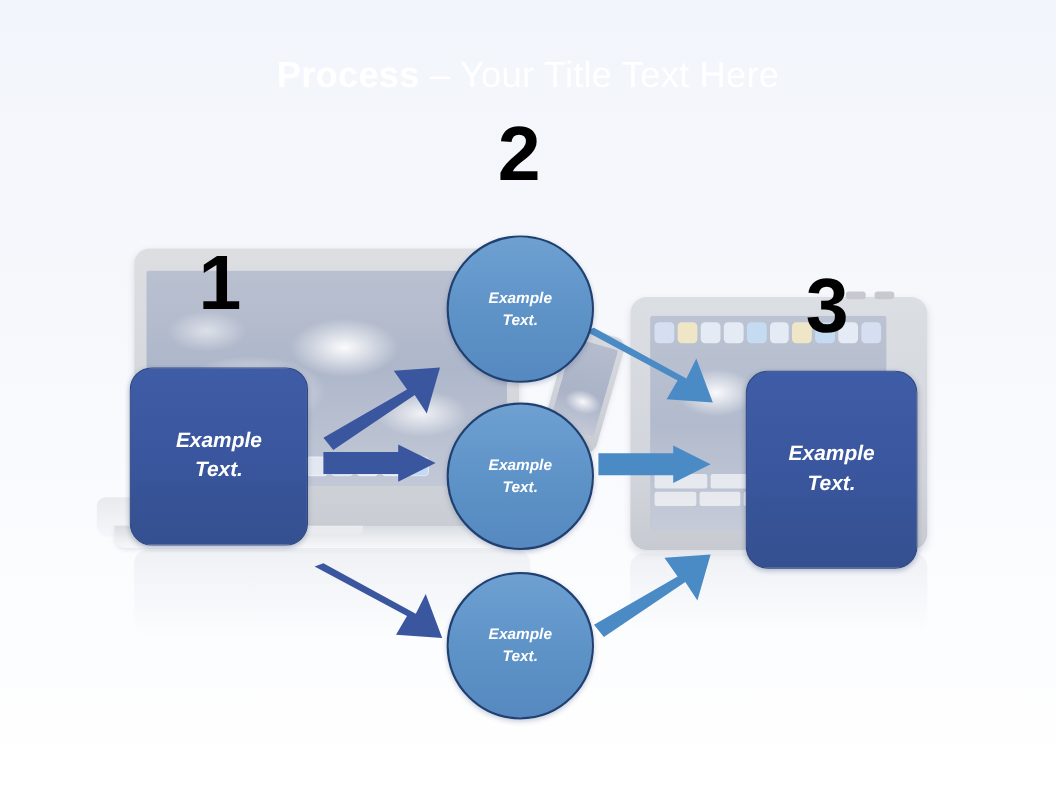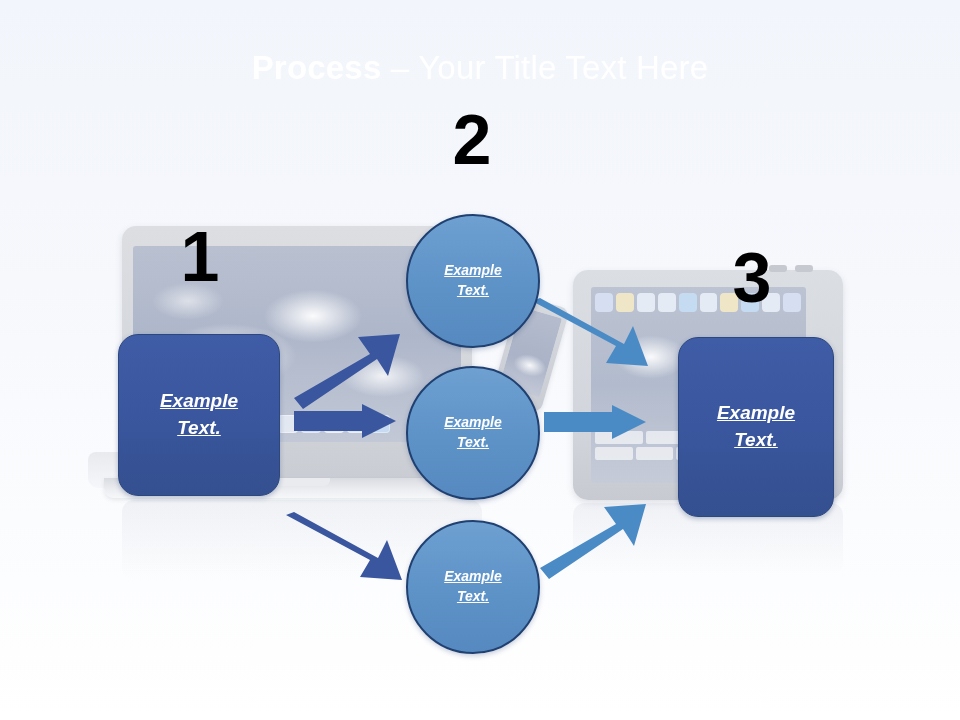--- a/index.html
+++ b/index.html
@@ -288,21 +288,21 @@
     font-style: italic;
     font-size: 14px;
     text-align: center;
     line-height: 1.42;
     box-sizing: border-box;
   }
   .circle-a { left: 406px; top: 214px; width: 134px; height: 134px; }
   .circle-b { left: 406px; top: 366px; width: 134px; height: 134px; }
   .circle-c { left: 406px; top: 520px; width: 134px; height: 134px; }
 
-  .node-text { padding: 0 10px; text-decoration: underline; }
+  .node-text { padding: 0 10px; }
 </style>
 </head>
 <body>
 
 <div class="slide">
 
   <div class="bg-wash"></div>
 
   <div class="devices">
 

